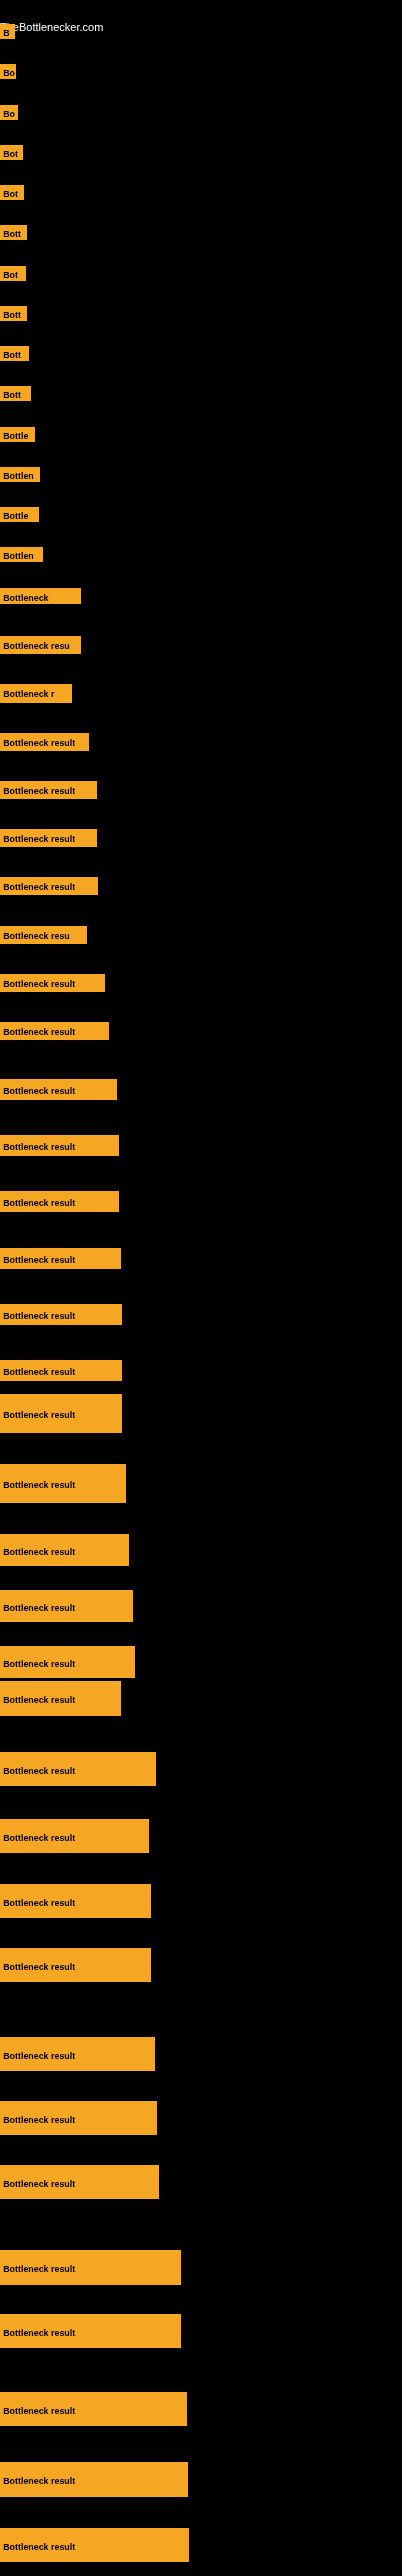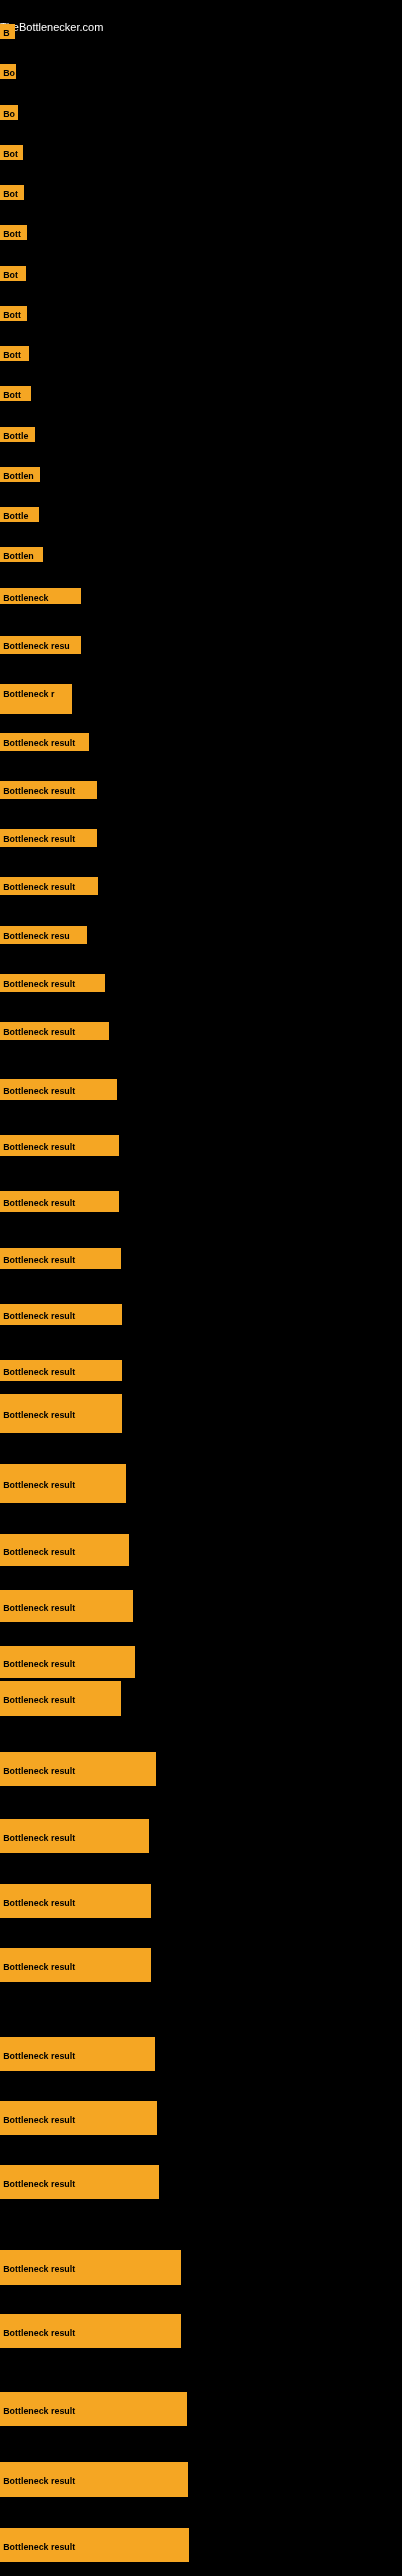--- a/index.html
+++ b/index.html
@@ -49,21 +49,21 @@
 <div class="label-block" style="top: 266px; width: 26px; height: 14.5px; line-height: 14.5px;">Bot</div>
 <div class="label-block" style="top: 306px; width: 27px; height: 14.5px; line-height: 14.5px;">Bott</div>
 <div class="label-block" style="top: 346px; width: 29px; height: 14.5px; line-height: 14.5px;">Bott</div>
 <div class="label-block" style="top: 386px; width: 31px; height: 14.5px; line-height: 14.5px;">Bott</div>
 <div class="label-block" style="top: 427px; width: 35px; height: 14.5px; line-height: 14.5px;">Bottle</div>
 <div class="label-block" style="top: 467px; width: 40px; height: 14.5px; line-height: 14.5px;">Bottlen</div>
 <div class="label-block" style="top: 507px; width: 39px; height: 14.5px; line-height: 14.5px;">Bottle</div>
 <div class="label-block" style="top: 547px; width: 43px; height: 14.5px; line-height: 14.5px;">Bottlen</div>
 <div class="label-block" style="top: 588px; width: 81px; height: 16px; line-height: 16px;">Bottleneck</div>
 <div class="label-block" style="top: 636px; width: 81px; height: 17.7px; line-height: 17.7px;">Bottleneck resu</div>
-<div class="label-block" style="top: 684px; width: 72px; height: 30px; line-height: 17.7px;">Bottleneck r</div>
+<div class="label-block" style="top: 684px; width: 72px; height: 19px; line-height: 17.7px;">Bottleneck r</div>
 <div class="label-block" style="top: 733px; width: 89px; height: 17.7px; line-height: 17.7px;">Bottleneck result</div>
 <div class="label-block" style="top: 781px; width: 97px; height: 17.7px; line-height: 17.7px;">Bottleneck result</div>
 <div class="label-block" style="top: 829px; width: 97px; height: 17.7px; line-height: 17.7px;">Bottleneck result</div>
 <div class="label-block" style="top: 877px; width: 98px; height: 17.7px; line-height: 17.7px;">Bottleneck result</div>
 <div class="label-block" style="top: 926px; width: 87px; height: 17.7px; line-height: 17.7px;">Bottleneck resu</div>
 <div class="label-block" style="top: 974px; width: 105px; height: 17.7px; line-height: 17.7px;">Bottleneck result</div>
 <div class="label-block" style="top: 1022px; width: 109px; height: 17.7px; line-height: 17.7px;">Bottleneck result</div>
 <div class="label-block" style="top: 1079px; width: 117px; height: 21px; line-height: 21px;">Bottleneck result</div>
 <div class="label-block" style="top: 1135px; width: 119px; height: 21px; line-height: 21px;">Bottleneck result</div>
 <div class="label-block" style="top: 1191px; width: 119px; height: 21px; line-height: 21px;">Bottleneck result</div>

